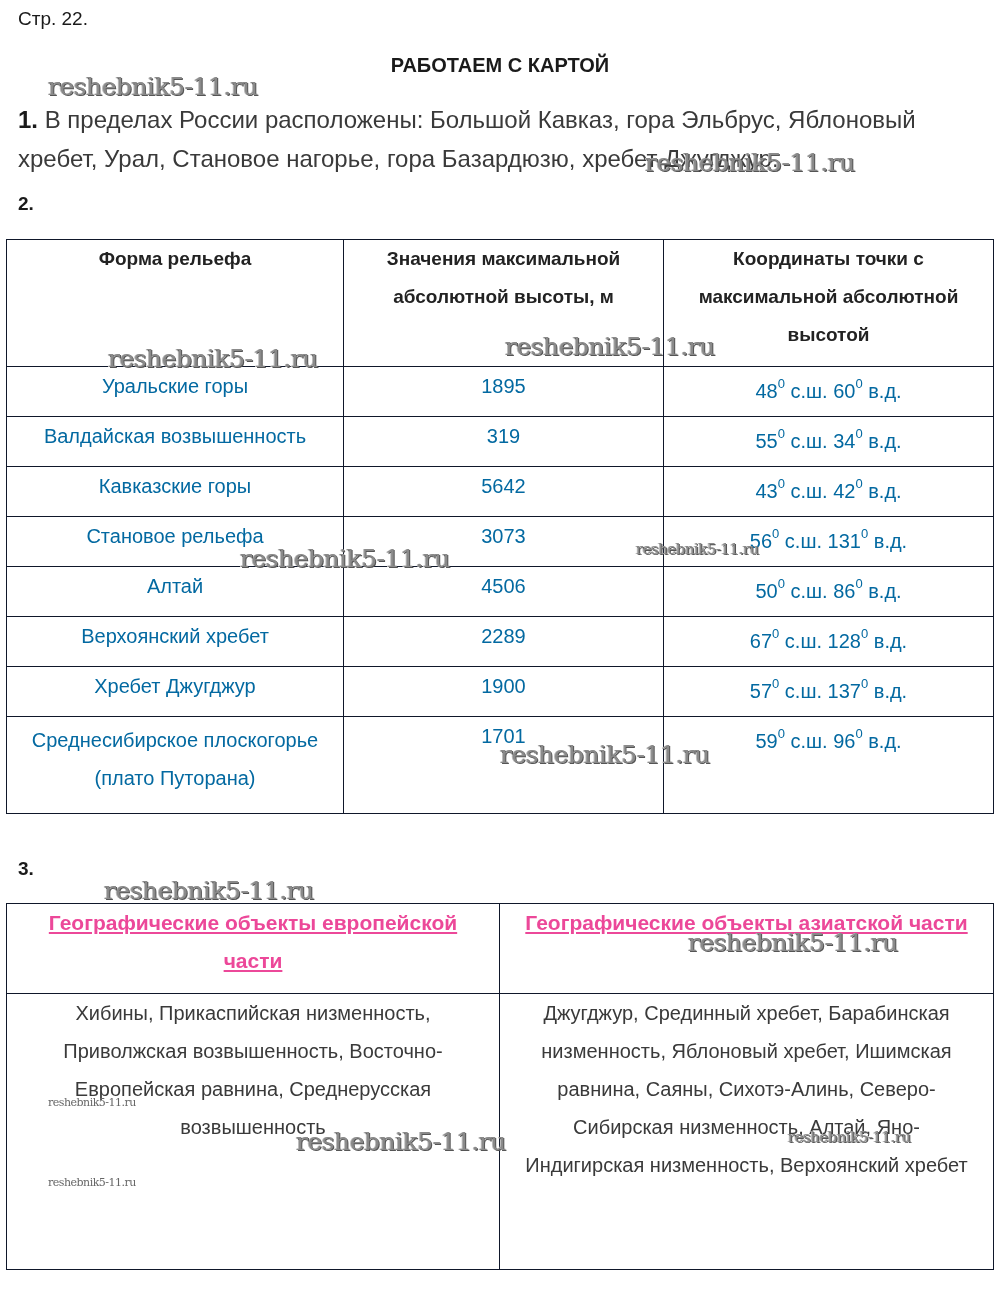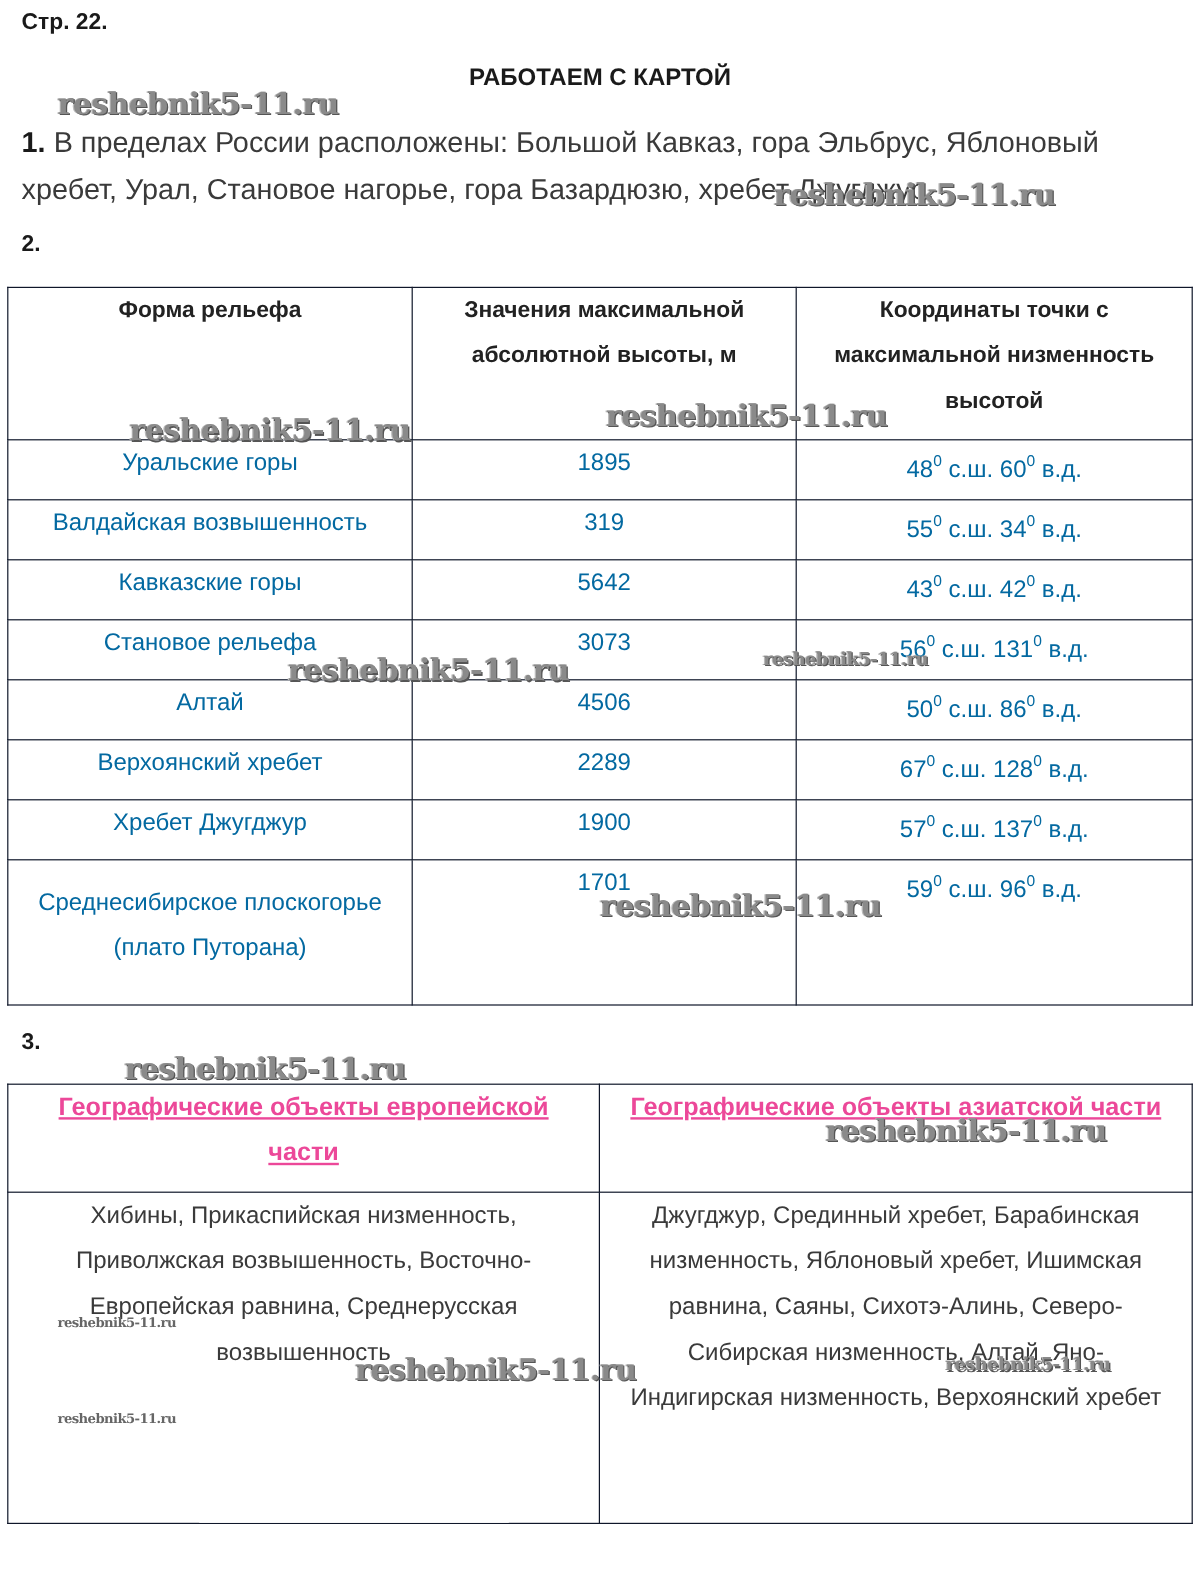--- a/index.html
+++ b/index.html
@@ -1,42 +1,42 @@
 <!DOCTYPE html>
 <html><head>
 <meta charset="utf-8">
 <style>
   html, body { margin: 0; padding: 0; background: #ffffff; }
   body {
     width: 1000px; height: 1311px; position: relative; overflow: hidden;
     font-family: "Liberation Sans", sans-serif; color: #333333;
   }
   .abs { position: absolute; }
-  .page-num { left: 18px; top: 8px; font-size: 19px; font-weight: bold; color: #1a1a1a; text-align: right; }
+  .page-num { left: 18px; top: 8px; font-size: 19px; font-weight: normal; color: #1a1a1a; text-align: right; }
   .section-title { left: 0; width: 1000px; top: 54px; text-align: center; font-size: 20px; font-weight: bold; color: #1a1a1a; }
   .para { left: 18px; width: 960px; top: 100px; font-size: 24px; line-height: 39px; color: #3a3a3a; }
   .para b { color: #1a1a1a; }
   .qnum { font-size: 19px; font-weight: bold; color: #1a1a1a; }
   .q2 { left: 18px; top: 193px; }
   .q3 { left: 18px; top: 858px; }
 
   table { border-collapse: collapse; position: absolute; table-layout: fixed; }
   td, th { border: 1px solid #0f172a; vertical-align: top; text-align: center; padding: 0; }
   .t1 { left: 6px; top: 239px; width: 987px; }
   .t1 th { font-size: 19px; font-weight: bold; color: #222; line-height: 38px; height: 126px; padding-top: 0; }
   .t1 td { font-size: 20px; color: #0369a1; line-height: 38px; height: 49px; padding-top: 0; }
   .t1 td.tall { height: 88px; }
   .t1 sup { font-size: 13px; position: relative; top: -2px; }
 
   .t2 { left: 6px; top: 903px; width: 987px; }
   .t2 th { font-size: 21px; font-weight: bold; color: #ec4899; line-height: 38px; height: 89px; padding-top: 0; text-decoration: underline; }
   .t2 td { font-size: 20px; color: #3a3a3a; line-height: 38px; height: 275px; padding: 0 8px; }
 
   .wm {
-    position: absolute; font-family: "DejaVu Serif", serif; font-weight: bold;
+    position: absolute; font-family: "DejaVu Serif", serif; font-weight: normal;
     color: #8a8a8a; letter-spacing: -0.5px; white-space: nowrap;
     text-shadow: 1px 1px 0 #555, -1px 0 0 #bbb;
   }
   .wm.big { font-size: 25px; }
   .wm.small { font-size: 15px; }
   .wm.tiny { font-size: 11px; text-shadow: none; color: #666; }
   .bottom-gap { position: absolute; top: 1265px; left: 166px; width: 258px; height: 4px; background: #fff; }
 </style>
 </head>
 <body>
@@ -54,21 +54,21 @@
 <table class="t1">
   <colgroup>
       <col style="width:337px">
       <col style="width:320px">
       <col style="width:330px">
     </colgroup>
   <thead>
     <tr>
       <th>Форма рельефа</th>
       <th style="padding:0 20px">Значения максимальной абсолютной высоты, м</th>
-      <th style="padding:0 6px">Координаты точки с максимальной низменность высотой</th>
+      <th style="padding:0 6px">Координаты точки с максимальной абсолютной высотой</th>
     </tr>
   </thead>
   <tbody id="relief-body">
       <tr>
         <td>Уральские горы</td>
         <td>1895</td>
         <td><span>48</span><sup>0</sup><span style="white-space: pre;"> с.ш. </span><span>60</span><sup>0</sup><span style="white-space: pre;"> в.д.</span></td>
       </tr>
       <tr>
         <td>Валдайская возвышенность</td>
@@ -94,21 +94,21 @@
         <td>Верхоянский хребет</td>
         <td>2289</td>
         <td><span>67</span><sup>0</sup><span style="white-space: pre;"> с.ш. </span><span>128</span><sup>0</sup><span style="white-space: pre;"> в.д.</span></td>
       </tr>
       <tr>
         <td>Хребет Джугджур</td>
         <td>1900</td>
         <td><span>57</span><sup>0</sup><span style="white-space: pre;"> с.ш. </span><span>137</span><sup>0</sup><span style="white-space: pre;"> в.д.</span></td>
       </tr>
       <tr>
-        <td class="tall" style="padding: 16px 8px;">Среднесибирское плоскогорье (плато Путорана)</td>
+        <td class="tall" style="padding: 4px 8px;">Среднесибирское плоскогорье (плато Путорана)</td>
         <td class="tall">1701</td>
         <td class="tall"><span>59</span><sup>0</sup><span style="white-space: pre;"> с.ш. </span><span>96</span><sup>0</sup><span style="white-space: pre;"> в.д.</span></td>
       </tr>
     </tbody>
 </table>
 
 <div class="abs qnum q3">3.</div>
 
 <table class="t2">
   <colgroup>

